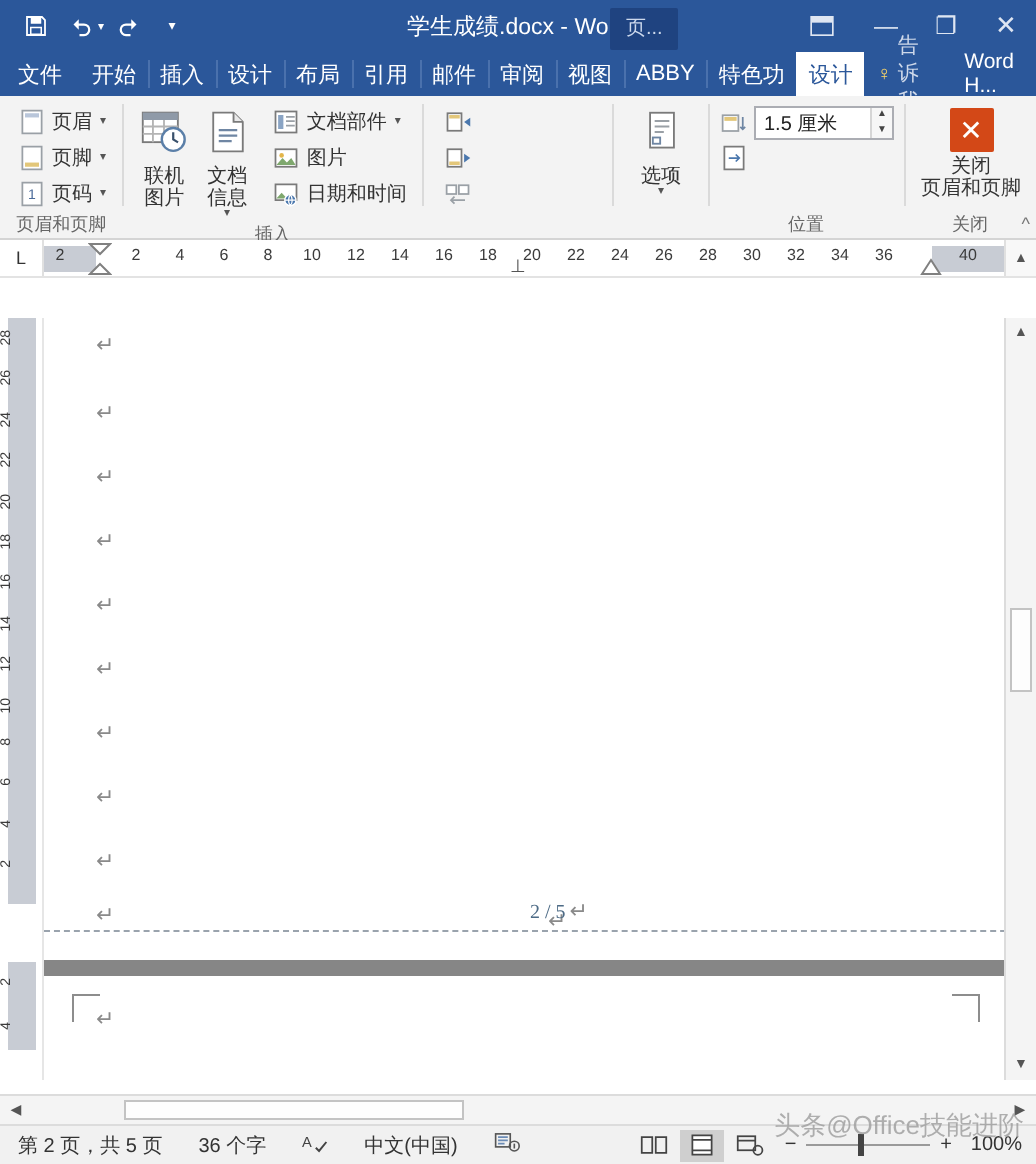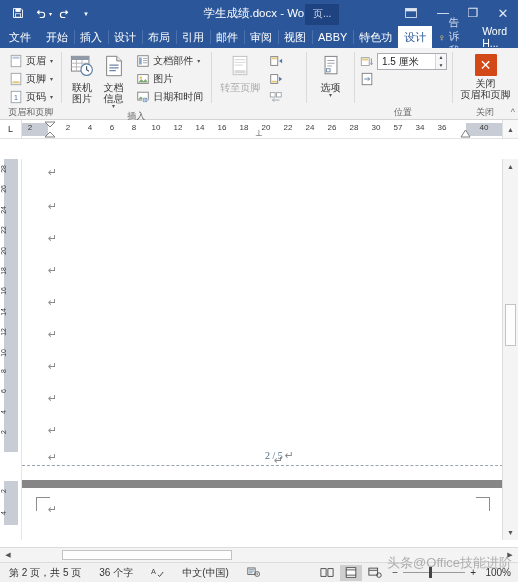--- a/index.html
+++ b/index.html
@@ -437,32 +437,20 @@
             </span>
             <span>日期和时间</span>
           </div>
         </div>
       </div>
       <div class="rlabel">插入</div>
     </div>
 
     <div class="rgroup" style="width:105px">
       <div class="rbody" style="gap:1px">
-        <div class="bbtn wide dis">
-          <span class="bico">
-            <svg width="22" height="24" viewBox="0 0 24 26">
-                <rect x="4.5" y="2.5" width="15" height="20" fill="#fff" stroke="#bdbdbd"></rect>
-                <rect x="6" y="17.6" width="12" height="3.4" fill="#d8d8d8"></rect>
-                <g stroke="#d4d4d4">
-                  <path d="M6 6h12M6 9h12M6 12h9"></path>
-                </g>
-              </svg>
-          </span>
-          <span>转至页脚</span>
-        </div>
         <div class="small-col" style="margin-left:2px">
           <div class="sbtn">
             <span class="ico">
               <svg width="14" height="14" viewBox="0 0 16 16">
                   <rect x="2" y="3" width="8" height="10" fill="#fff" stroke="#7a7a7a"></rect>
                   <rect x="3" y="4" width="6" height="2" fill="#e3c77a"></rect>
                   <path d="M15 5.5 11.5 8 15 10.5z" fill="#4a77ad"></path>
                 </svg>
             </span>
           </div>
@@ -574,21 +562,21 @@
         <span class="rtick" style="left: 156px;">12</span>
         <span class="rtick" style="left: 178px;">14</span>
         <span class="rtick" style="left: 200px;">16</span>
         <span class="rtick" style="left: 222px;">18</span>
         <span class="rtick" style="left: 244px;">20</span>
         <span class="rtick" style="left: 266px;">22</span>
         <span class="rtick" style="left: 288px;">24</span>
         <span class="rtick" style="left: 310px;">26</span>
         <span class="rtick" style="left: 332px;">28</span>
         <span class="rtick" style="left: 354px;">30</span>
-        <span class="rtick" style="left: 376px;">57</span>
+        <span class="rtick" style="left: 376px;">32</span>
         <span class="rtick" style="left: 398px;">34</span>
         <span class="rtick" style="left: 420px;">36</span>
         <span class="rtick" style="left: 462px;">40</span>
       </div>
     <div class="vscroll-up">▲</div>
   </div>
 
   <div class="workspace">
 
     <div class="vruler" id="vruler">

